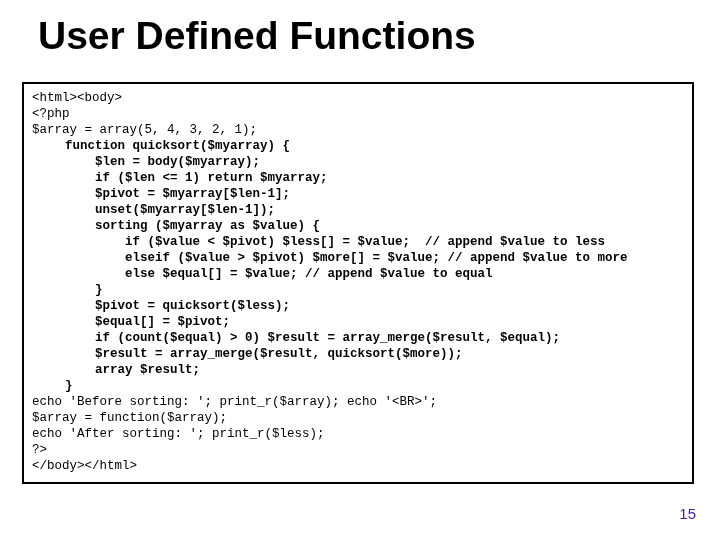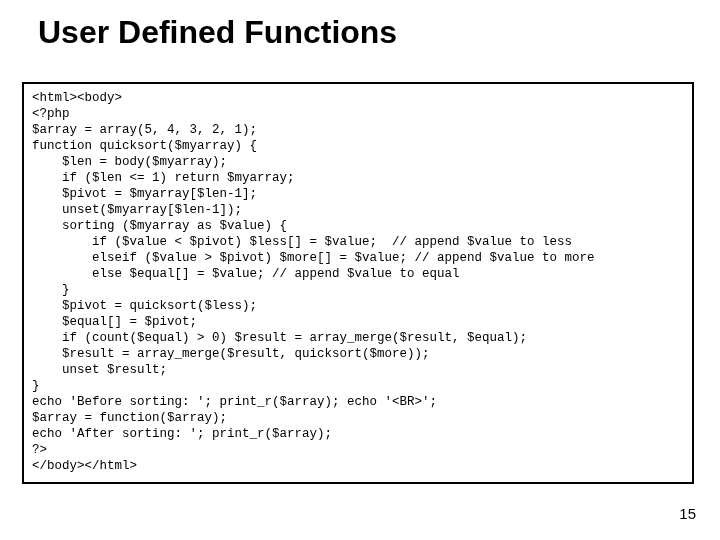--- a/index.html
+++ b/index.html
@@ -14,21 +14,21 @@
   .slide {
     position: relative;
     width: 720px;
     height: 540px;
     box-sizing: border-box;
   }
   .title {
     position: absolute;
     top: 14px;
     left: 38px;
-    font-size: 32px;
+    font-size: 39px;
     font-weight: bold;
     color: #000;
     text-align: center;
   }
   .code-box {
     position: absolute;
     top: 82px;
     left: 22px;
     width: 672px;
     border: 2px solid #000;
@@ -36,27 +36,27 @@
     padding: 6px 8px 8px 8px;
     background: #fff;
   }
   .code {
     font-family: "Courier New", Courier, monospace;
     font-size: 12.5px;
     line-height: 16px;
     white-space: pre;
     color: #000;
   }
-  .b { font-weight: normal; }
+  .b { font-weight: bold; margin-left: 33px; }
   .page-num {
     position: absolute;
     right: 24px;
     bottom: 18px;
     font-size: 15px;
-    color: #000000;
+    color: #4c1d95;
   }
 </style>
 </head>
 <body>
 
 <div class="slide">
 
   <div class="title">User Defined Functions</div>
 
   <div class="code-box">
@@ -70,23 +70,23 @@
 <span class="b">    unset($myarray[$len-1]);</span>
 <span class="b">    sorting ($myarray as $value) {</span>
 <span class="b">        if ($value &lt; $pivot) $less[] = $value;  // append $value to less</span>
 <span class="b">        elseif ($value &gt; $pivot) $more[] = $value; // append $value to more</span>
 <span class="b">        else $equal[] = $value; // append $value to equal</span>
 <span class="b">    }</span>
 <span class="b">    $pivot = quicksort($less);</span>
 <span class="b">    $equal[] = $pivot;</span>
 <span class="b">    if (count($equal) &gt; 0) $result = array_merge($result, $equal);</span>
 <span class="b">    $result = array_merge($result, quicksort($more));</span>
-<span class="b">    unset $result;</span>
+<span class="b">    array $result;</span>
 <span class="b">}</span>
 <span>echo 'Before sorting: '; print_r($array); echo '&lt;BR&gt;';</span>
 <span>$array = function($array);</span>
-<span>echo 'After sorting: '; print_r($array);</span>
+<span>echo 'After sorting: '; print_r($less);</span>
 <span>?&gt;</span>
 <span>&lt;/body&gt;&lt;/html&gt;</span></div>
   </div>
 
   <div class="page-num">15</div>
 </div>
 
 </body></html>

